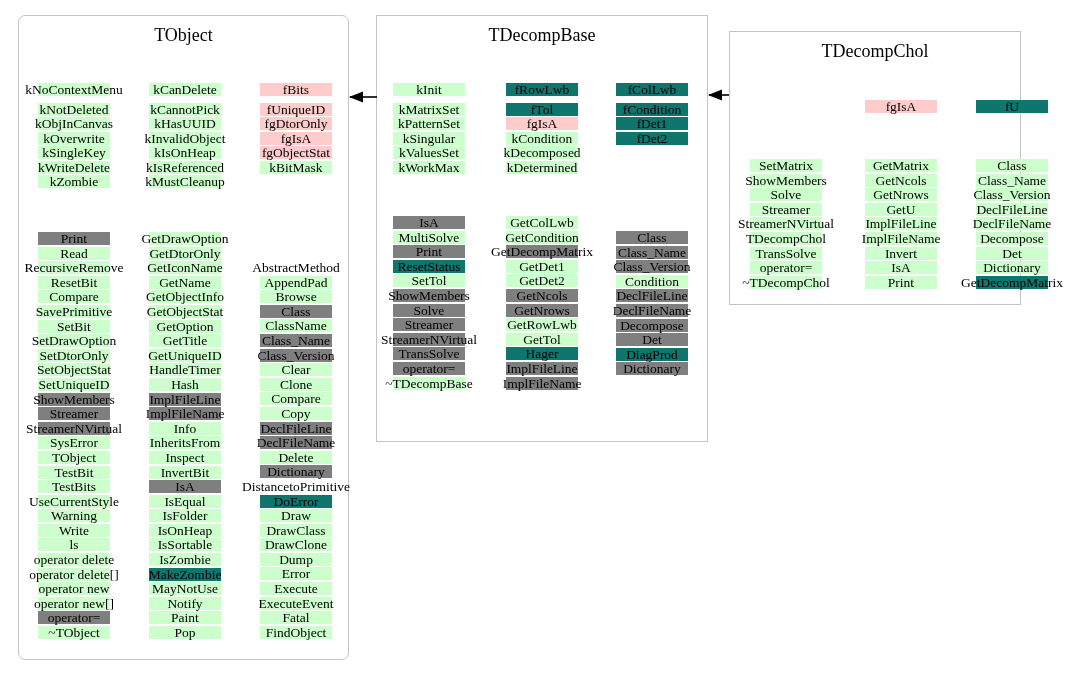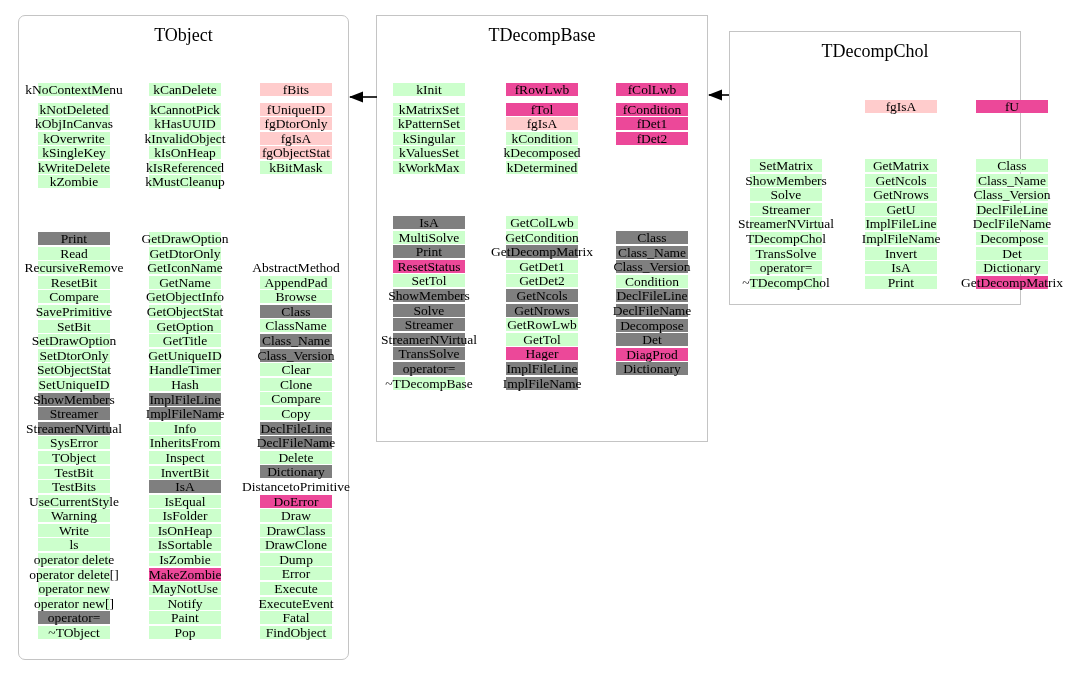--- a/index.html
+++ b/index.html
@@ -18,21 +18,21 @@
     position:absolute;width:140px;display:flex;flex-direction:column;align-items:center;
   }
   .cell{
     width:72px;height:13px;margin-bottom:1.6px;flex:none;
     display:flex;justify-content:center;align-items:center;
     font-size:13.5px;line-height:13px;white-space:nowrap;overflow:visible;
   }
   .col.members .cell:first-child{margin-bottom:6.5px;}
   .bg-green{background:#ccffcc;}
   .bg-pink{background:#ffcccc;}
-  .bg-yellow{background:#ec4899;}
+  .bg-yellow{background:#0f766e;}
   .bg-gray{background:#7f7f7f;}
   .bg-none{background:transparent;}
   svg.arrow{position:absolute;overflow:visible;}
 </style>
 </head>
 <body>
 
 <div id="canvas">
 
   <div class="classbox" style="left:18px;top:15px;width:331px;height:645px;border-radius:7px;">

